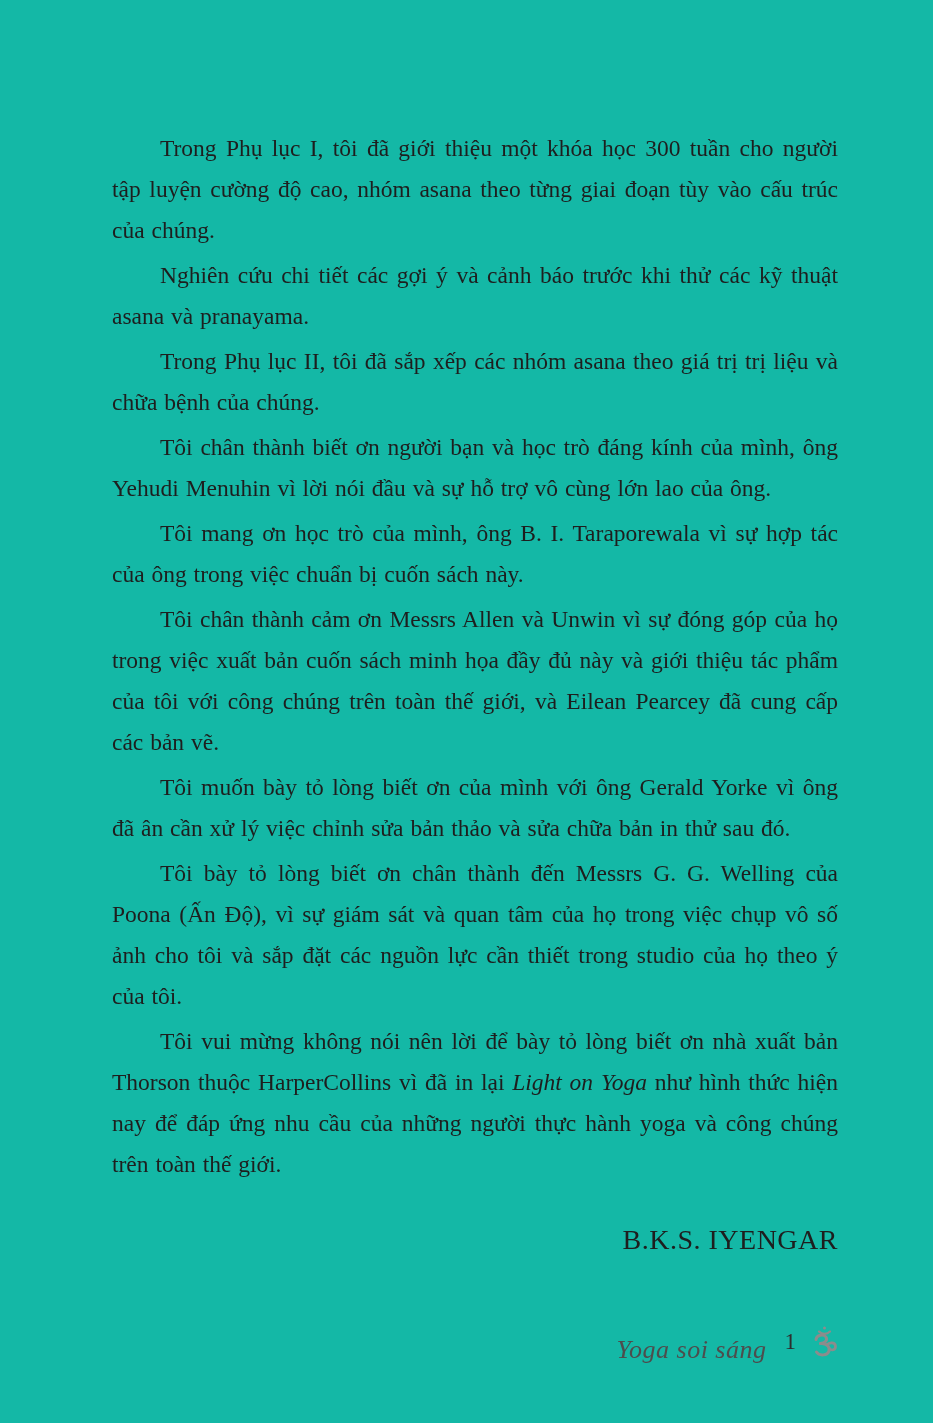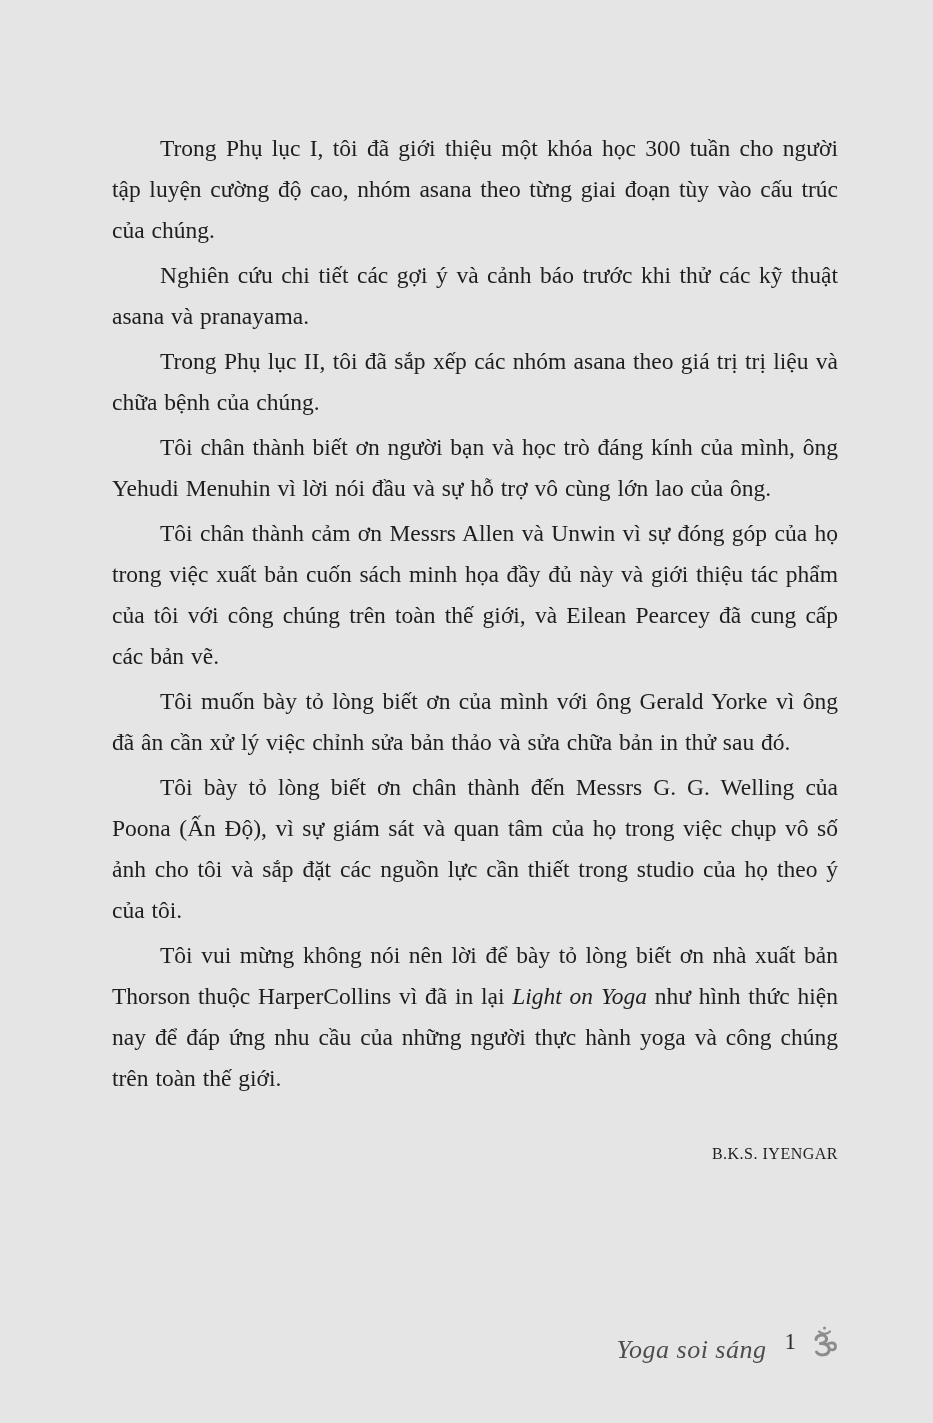--- a/index.html
+++ b/index.html
@@ -4,21 +4,21 @@
 <style>
   html, body {
     margin: 0;
     padding: 0;
     background: #ffffff;
   }
   .book-page {
     position: relative;
     width: 933px;
     height: 1423px;
-    background: #e5e5e5;
+    background: #14b8a6;
     overflow: hidden;
     font-family: "Liberation Serif", "DejaVu Serif", serif;
     color: #1e1e1e;
   }
   .page-content {
     position: absolute;
     top: 128px;
     left: 112px;
     width: 726px;
   }
@@ -28,21 +28,21 @@
     line-height: 41px;
     text-align: justify;
     text-indent: 48px;
     word-spacing: 1px;
   }
   .para .italic {
     font-style: italic;
   }
   .signature {
     margin-top: 34px;
-    font-size: 16px;
+    font-size: 28px;
     line-height: 41px;
     text-align: right;
     letter-spacing: 0.5px;
     color: #1e1e1e;
   }
   .page-footer {
     position: absolute;
     right: 95px;
     bottom: 58px;
     display: flex;
@@ -72,20 +72,21 @@
 <body>
 
 <div class="book-page">
 
   <div class="page-content">
     <div>
         <p class="para"><span>Trong Phụ lục I, tôi đã giới thiệu một khóa học 300 tuần cho người tập luyện cường độ cao, nhóm asana theo từng giai đoạn tùy vào cấu trúc của chúng.</span></p>
         <p class="para"><span>Nghiên cứu chi tiết các gợi ý và cảnh báo trước khi thử các kỹ thuật asana và pranayama.</span></p>
         <p class="para"><span>Trong Phụ lục II, tôi đã sắp xếp các nhóm asana theo giá trị trị liệu và chữa bệnh của chúng.</span></p>
         <p class="para"><span>Tôi chân thành biết ơn người bạn và học trò đáng kính của mình, ông Yehudi Menuhin vì lời nói đầu và sự hỗ trợ vô cùng lớn lao của ông.</span></p>
+        <p class="para"><span>Tôi mang ơn học trò của mình, ông B. I. Taraporewala vì sự hợp tác của ông trong việc chuẩn bị cuốn sách này.</span></p>
         <p class="para"><span>Tôi chân thành cảm ơn Messrs Allen và Unwin vì sự đóng góp của họ trong việc xuất bản cuốn sách minh họa đầy đủ này và giới thiệu tác phẩm của tôi với công chúng trên toàn thế giới, và Eilean Pearcey đã cung cấp các bản vẽ.</span></p>
         <p class="para"><span>Tôi muốn bày tỏ lòng biết ơn của mình với ông Gerald Yorke vì ông đã ân cần xử lý việc chỉnh sửa bản thảo và sửa chữa bản in thử sau đó.</span></p>
         <p class="para"><span>Tôi bày tỏ lòng biết ơn chân thành đến Messrs G. G. Welling của Poona (Ấn Độ), vì sự giám sát và quan tâm của họ trong việc chụp vô số ảnh cho tôi và sắp đặt các nguồn lực cần thiết trong studio của họ theo ý của tôi.</span></p>
         <p class="para"><span>Tôi vui mừng không nói nên lời để bày tỏ lòng biết ơn nhà xuất bản Thorson thuộc HarperCollins vì đã in lại </span><span class="italic">Light on Yoga</span><span> như hình thức hiện nay để đáp ứng nhu cầu của những người thực hành yoga và công chúng trên toàn thế giới.</span></p>
       </div>
 
     <div class="signature">B.K.S. IYENGAR</div>
   </div>
 
   <div class="page-footer">

